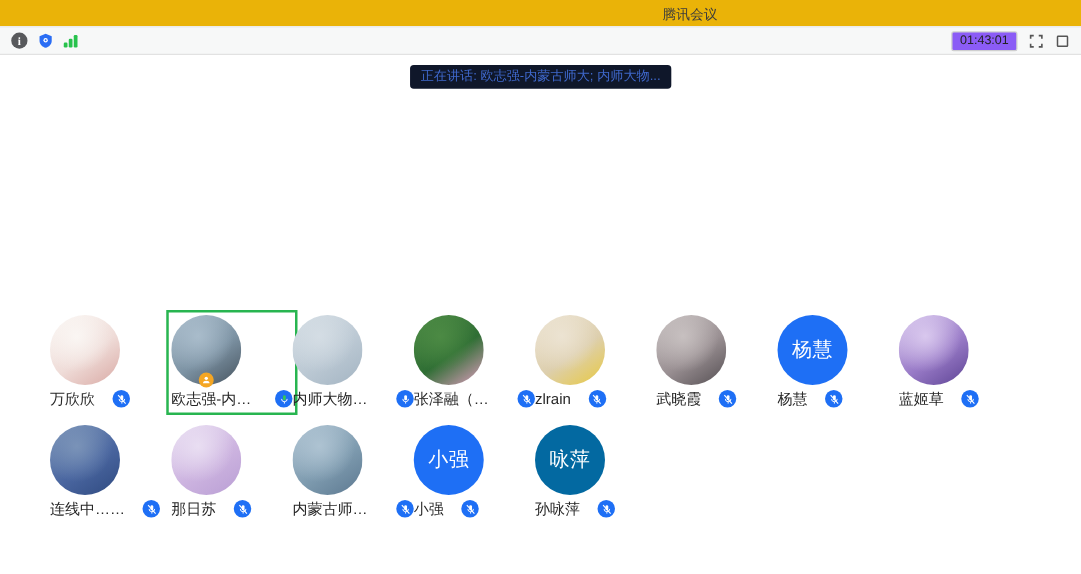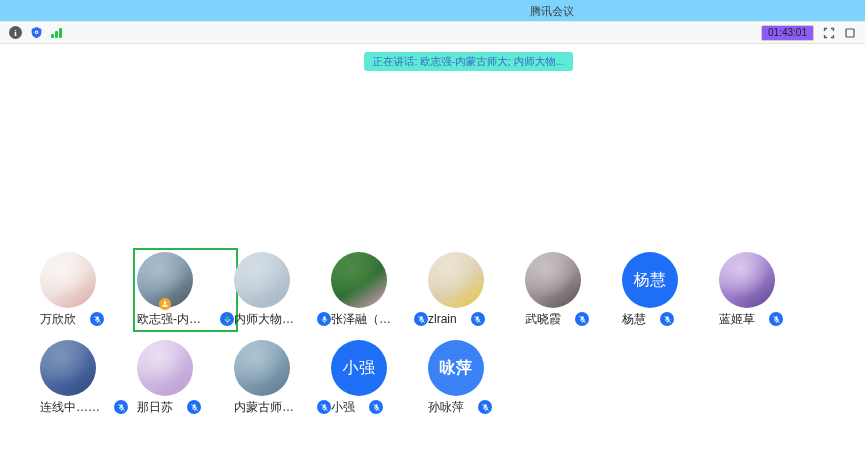--- a/index.html
+++ b/index.html
@@ -1,21 +1,21 @@
 <!DOCTYPE html>
 <html><head>
 <meta charset="utf-8">
 <style>
   * { margin:0; padding:0; box-sizing:border-box; }
   html,body { width:865px; height:459px; overflow:hidden; background:#fff;
     font-family:"Liberation Sans", sans-serif; }
   .stage { position:relative; width:865px; height:459px; background:#fff; }
 
   
-  .titlebar { position:absolute; top:0; left:0; width:100%; height:21px; background:#7dd3fc; }
+  .titlebar { position:absolute; top:0; left:0; width:100%; height:21px; background:#eab308; }
   .window-title { position:absolute; top:4px; left:530px; font-size:11px; color:#3c3c3c; }
 
   
   .toolbar { position:absolute; top:21px; left:0; width:100%; height:23px;
     background:#f7f8f8; border-top:1px solid #e9e9e9; border-bottom:1px solid #e2e2e2;
     display:flex; align-items:center; padding:0 9px; }
   .tb-left { display:flex; align-items:center; gap:8px; }
   .info-icon { width:13px; height:13px; border-radius:50%; background:#58595c; color:#fff;
     font-size:9px; font-weight:bold; display:flex; align-items:center; justify-content:center;
     font-family:"Liberation Serif", serif; }
@@ -24,22 +24,22 @@
   .signal-icon i { display:block; width:2.5px; background:#27c24c; border-radius:1px; }
   .signal-icon i:nth-child(1){height:4px;} .signal-icon i:nth-child(2){height:7px;} .signal-icon i:nth-child(3){height:10px;}
   .tb-spacer { flex:1; }
   .tb-right { display:flex; align-items:center; gap:9px; }
   .timer { background:#8b5cf6; border:1px solid #cfcfcf; border-radius:2px;
     font-size:10px; color:#222; padding:1px 6px; line-height:12px; }
   .tb-svg { display:block; }
 
   
   .banner { position:absolute; top:52px; left:50%; transform:translateX(-50%);
-    background:#5eead4; color:#3f68cc; font-size:10.5px; line-height:11px;
-    padding:4px 9px; border-radius:3px; white-space:nowrap;margin-left:36px; }
+    background:#0f172a; color:#3f68cc; font-size:10.5px; line-height:11px;
+    padding:4px 9px; border-radius:3px; white-space:nowrap; }
 
   
   .grid { position:absolute; top:252px; left:40px; width:776px;
     display:grid; grid-template-columns:repeat(8, 97px); row-gap:12px; }
   .tile { position:relative; width:97px; height:76px;
     display:flex; flex-direction:column; cursor:default; }
   .tile.active::after { content:""; position:absolute; inset:-4px;
     border:2px solid #28b550; pointer-events:none; }
   .avatar { position:relative; width:56px; height:56px; border-radius:50%;
     flex:0 0 auto; overflow:visible; }
@@ -307,21 +307,21 @@
               <rect x="9" y="3" width="6" height="11" rx="3" fill="#ffffff"></rect>
               <path d="M6 11 a6 6 0 0 0 12 0" fill="none" stroke="#fff" stroke-width="2"></path>
               <line x1="12" y1="17" x2="12" y2="21" stroke="#fff" stroke-width="2"></line>
               <line x1="4" y1="3" x2="20" y2="21" stroke="#fff" stroke-width="2.4"></line>
             </svg>
           </span>
     </div>
   </div>
 
   <div class="tile">
-    <div class="avatar text" style="background: #3b82f6; font-weight: bold;">
+    <div class="avatar text" style="background: #0369a1;">
       
     咏萍</div>
     <div class="namerow">
       <span class="pname">孙咏萍</span>
       <span class="mic-badge" style="background: rgb(30, 111, 245);">
             <svg width="9" height="9" viewBox="0 0 24 24">
               <rect x="9" y="3" width="6" height="11" rx="3" fill="#ffffff"></rect>
               <path d="M6 11 a6 6 0 0 0 12 0" fill="none" stroke="#fff" stroke-width="2"></path>
               <line x1="12" y1="17" x2="12" y2="21" stroke="#fff" stroke-width="2"></line>
               <line x1="4" y1="3" x2="20" y2="21" stroke="#fff" stroke-width="2.4"></line>

